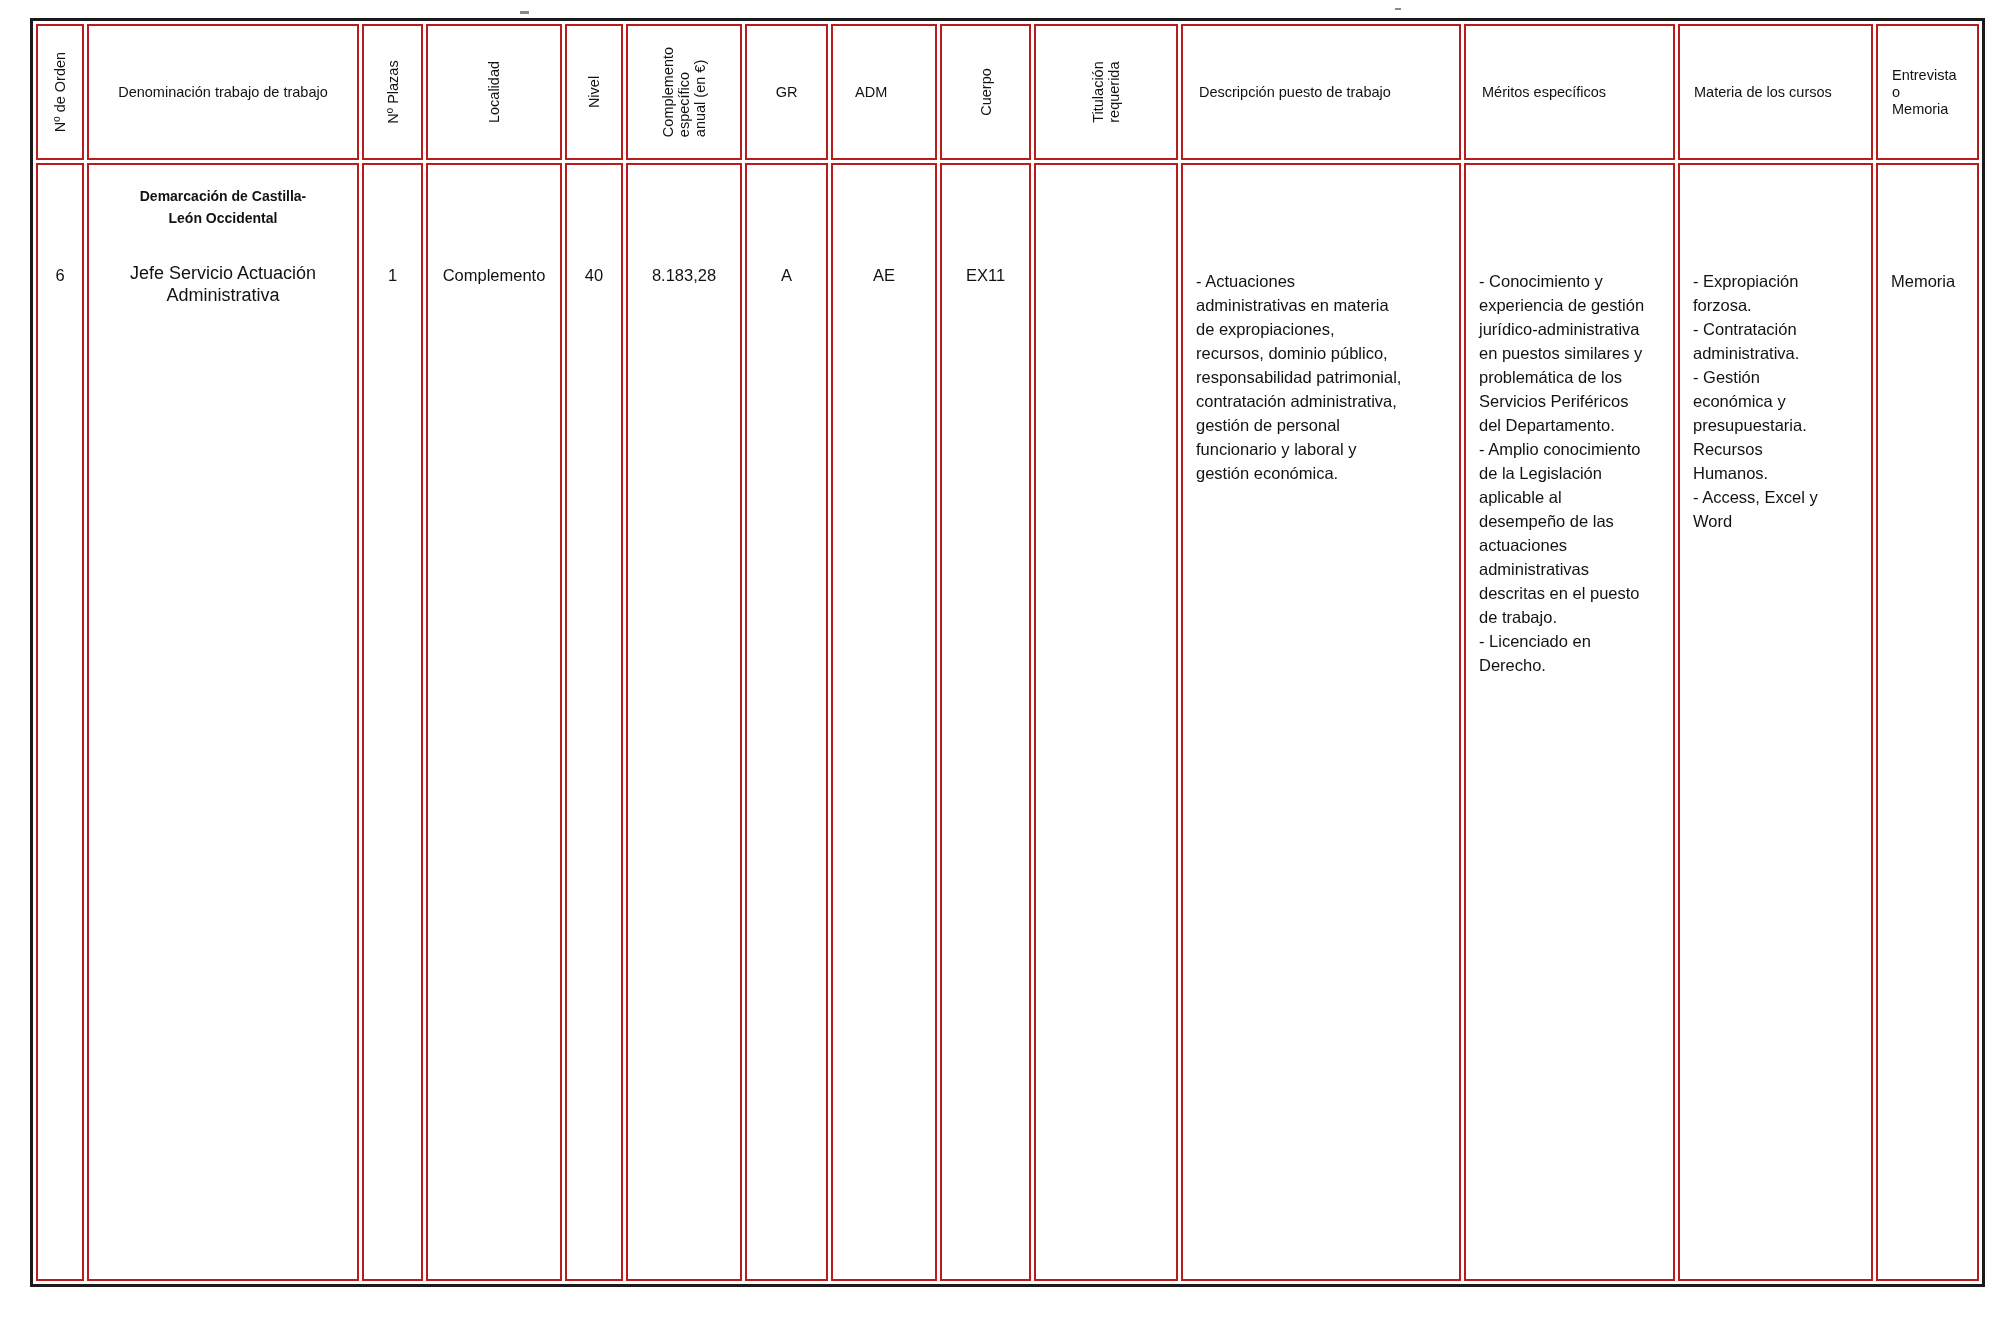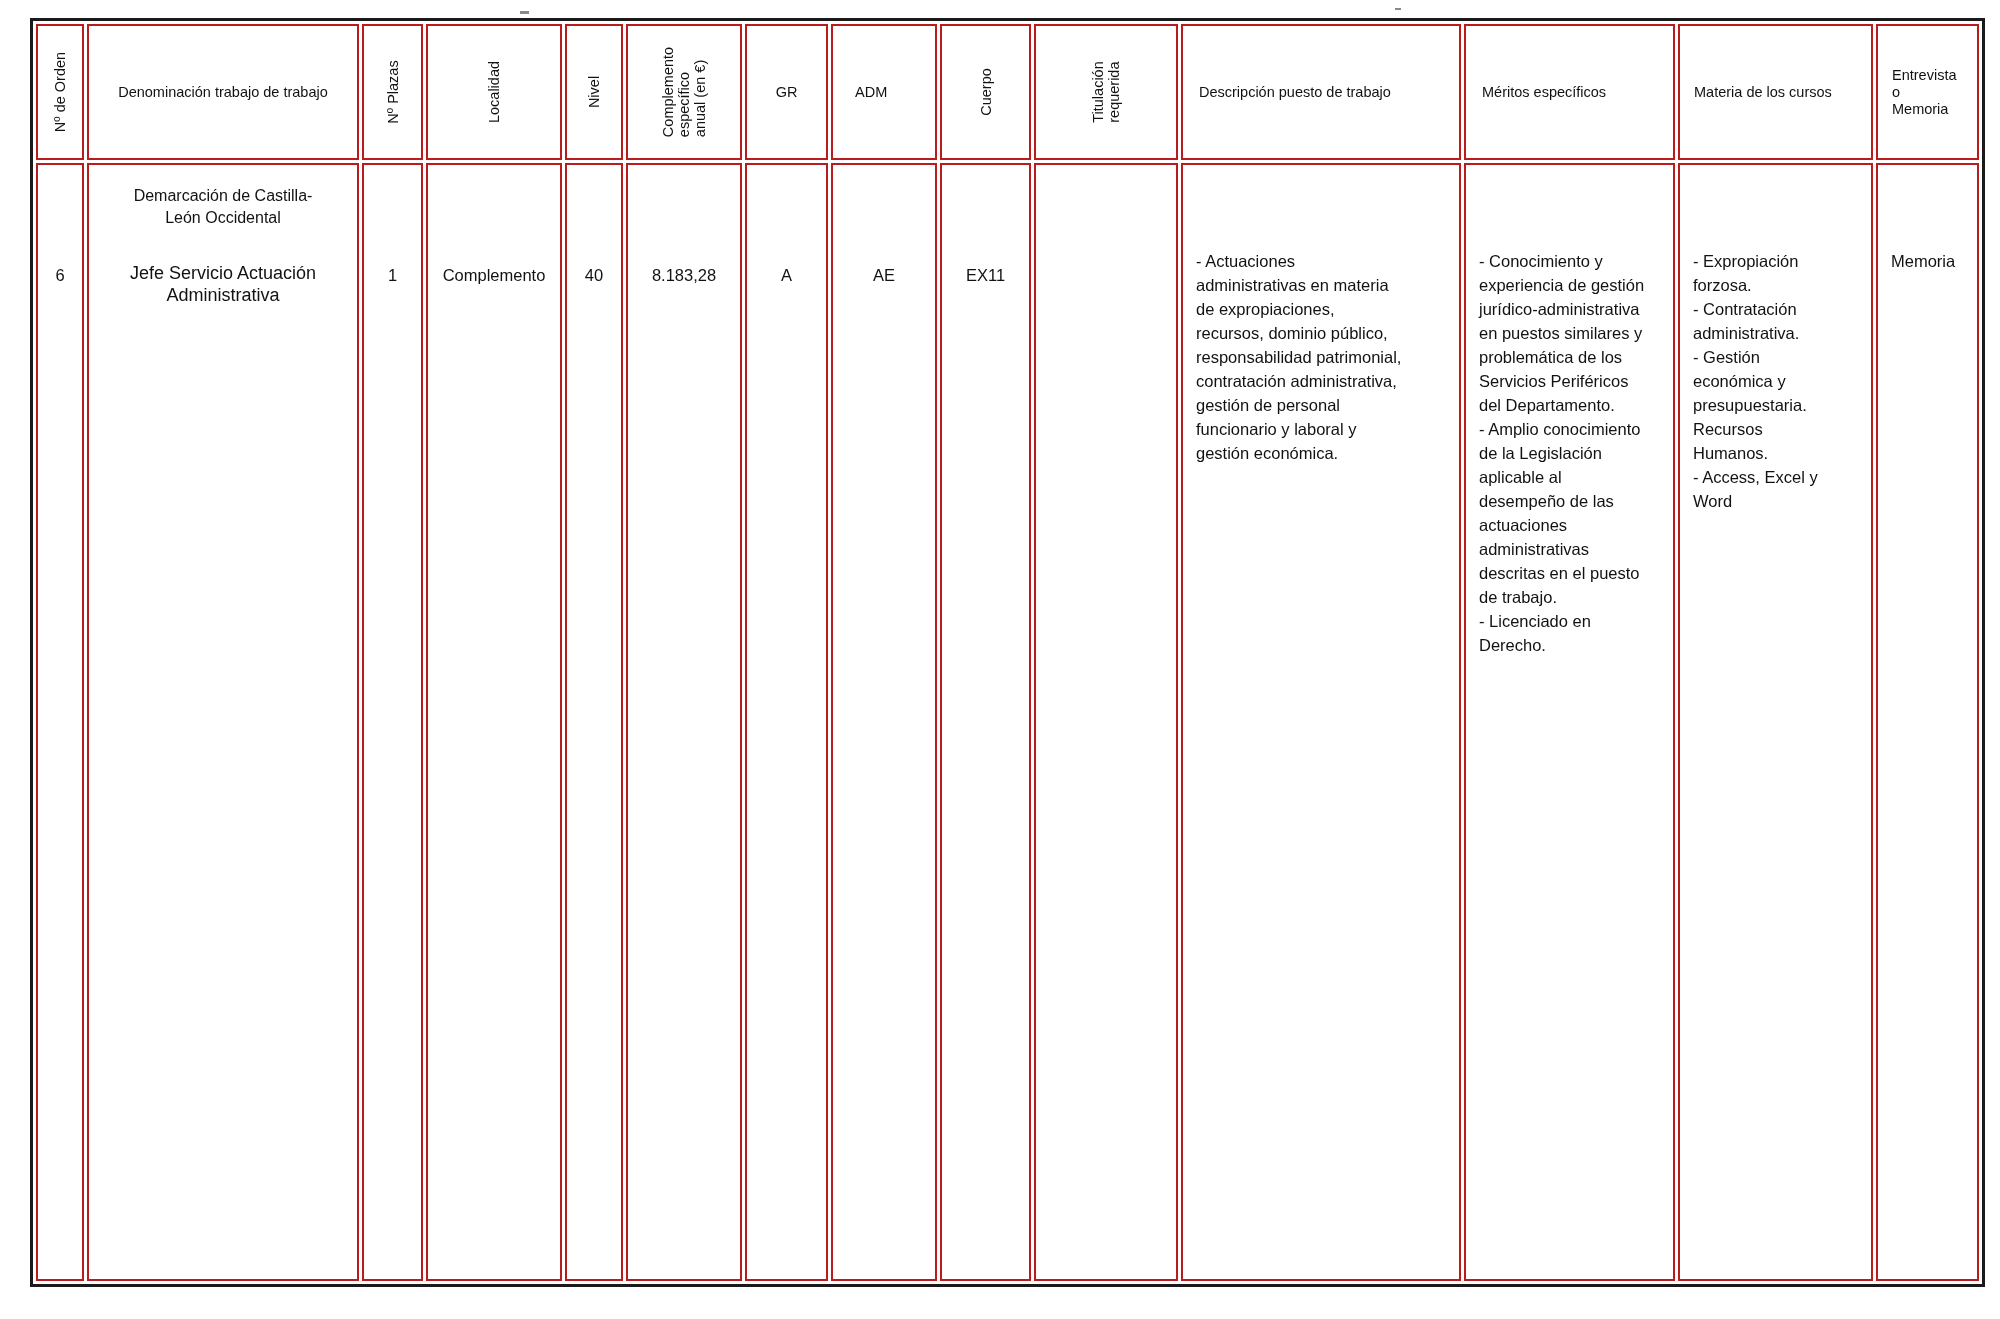--- a/index.html
+++ b/index.html
@@ -57,36 +57,36 @@
   
   td.dc {
     height: 1118px;
     vertical-align: top;
     font-size: 16.5px;
     line-height: 24px;
   }
   td.dc-center { text-align: center; padding-top: 98px; }
   td.dc-denom { text-align: center; padding-top: 20px; }
   .group-heading {
-    font-weight: normal;
-    font-size: 16px;
+    font-weight: bold;
+    font-size: 14px;
     line-height: 22px;
     white-space: pre-line;
   }
   .pos-name {
     margin-top: 33px;
     font-size: 18px;
     line-height: 22px;
     white-space: pre-line;
   }
   td.dc-text {
     padding: 84px 10px 0 13px;
     text-align: left;
   }
-  td.dc-text .body-text { white-space: pre-line; }
+  td.dc-text .body-text { white-space: pre-line; margin-top: 20px; }
   
   .speck { position: absolute; background: #8a8a8a; }
   .speck.s1 { left: 520px; top: 11px; width: 9px;  height: 3px; }
   .speck.s2 { left: 1703px; top: 47px; width: 4px; height: 5px; background: #5a5a5a; }
   .speck.s3 { left: 245px; top: 645px; width: 4px; height: 4px; background: #4a4a4a; border-radius: 50%; }
   .speck.s4 { left: 1395px; top: 8px; width: 6px; height: 2px; }
 </style>
 </head>
 <body>
 

